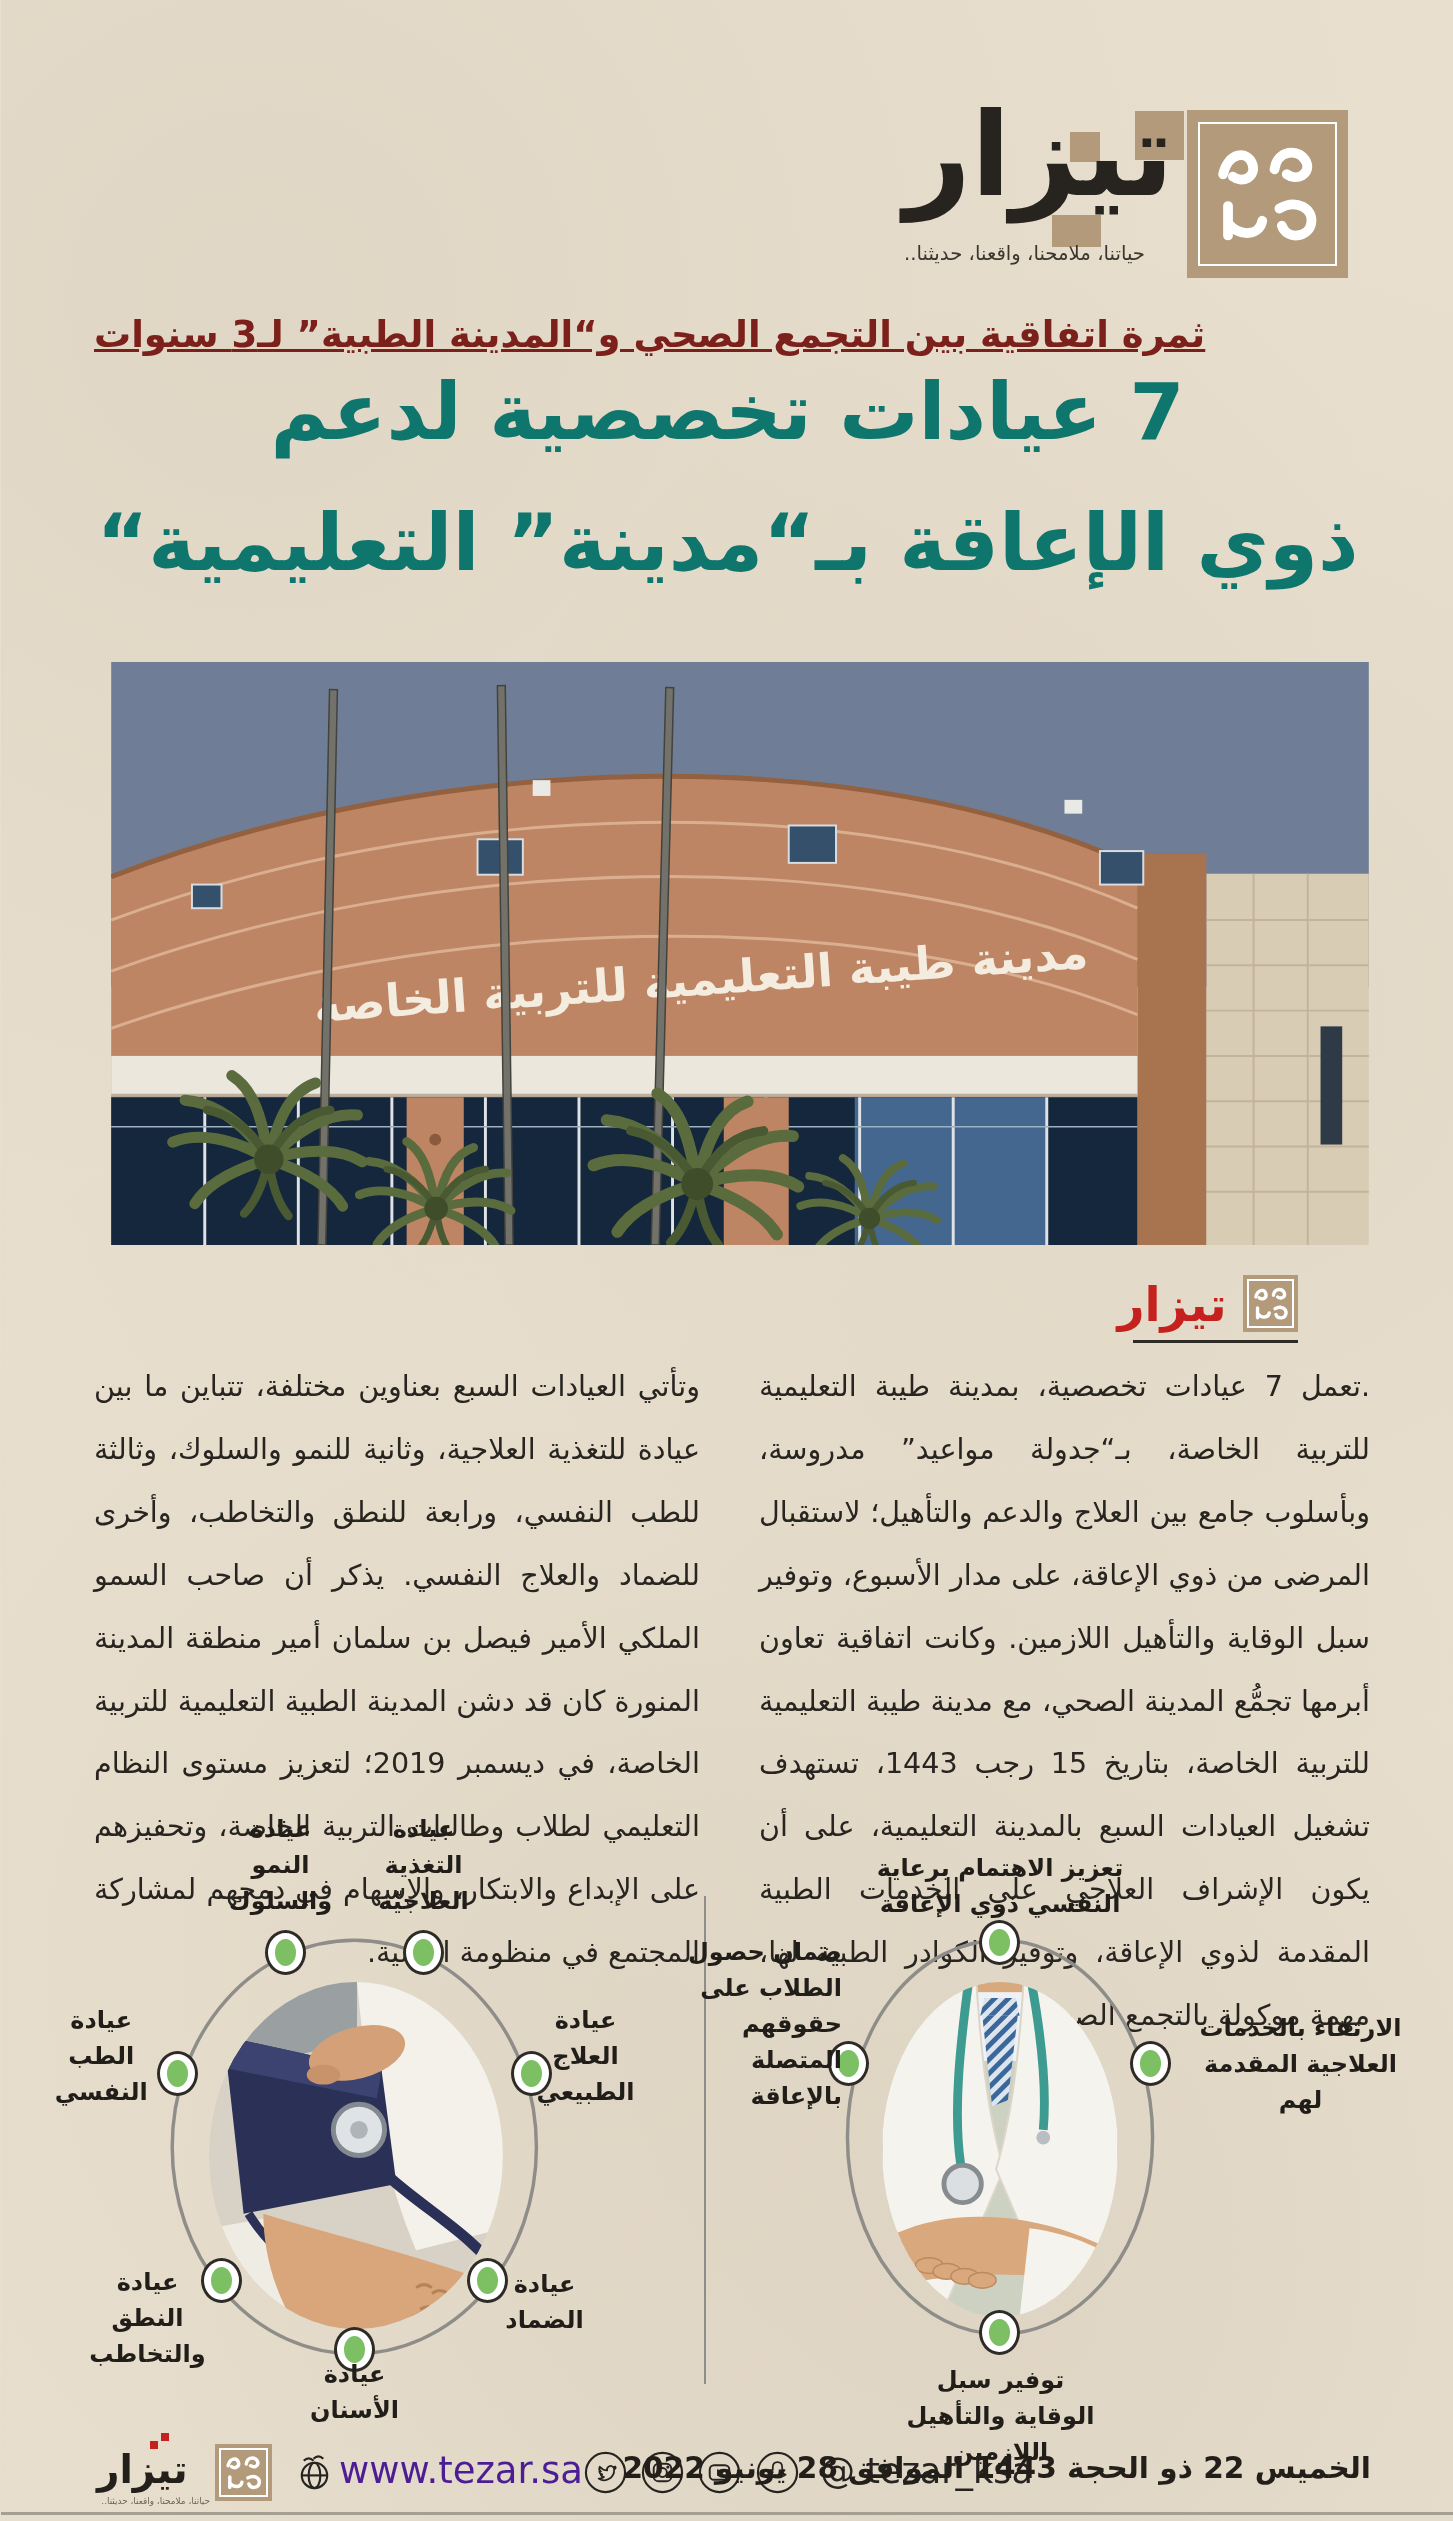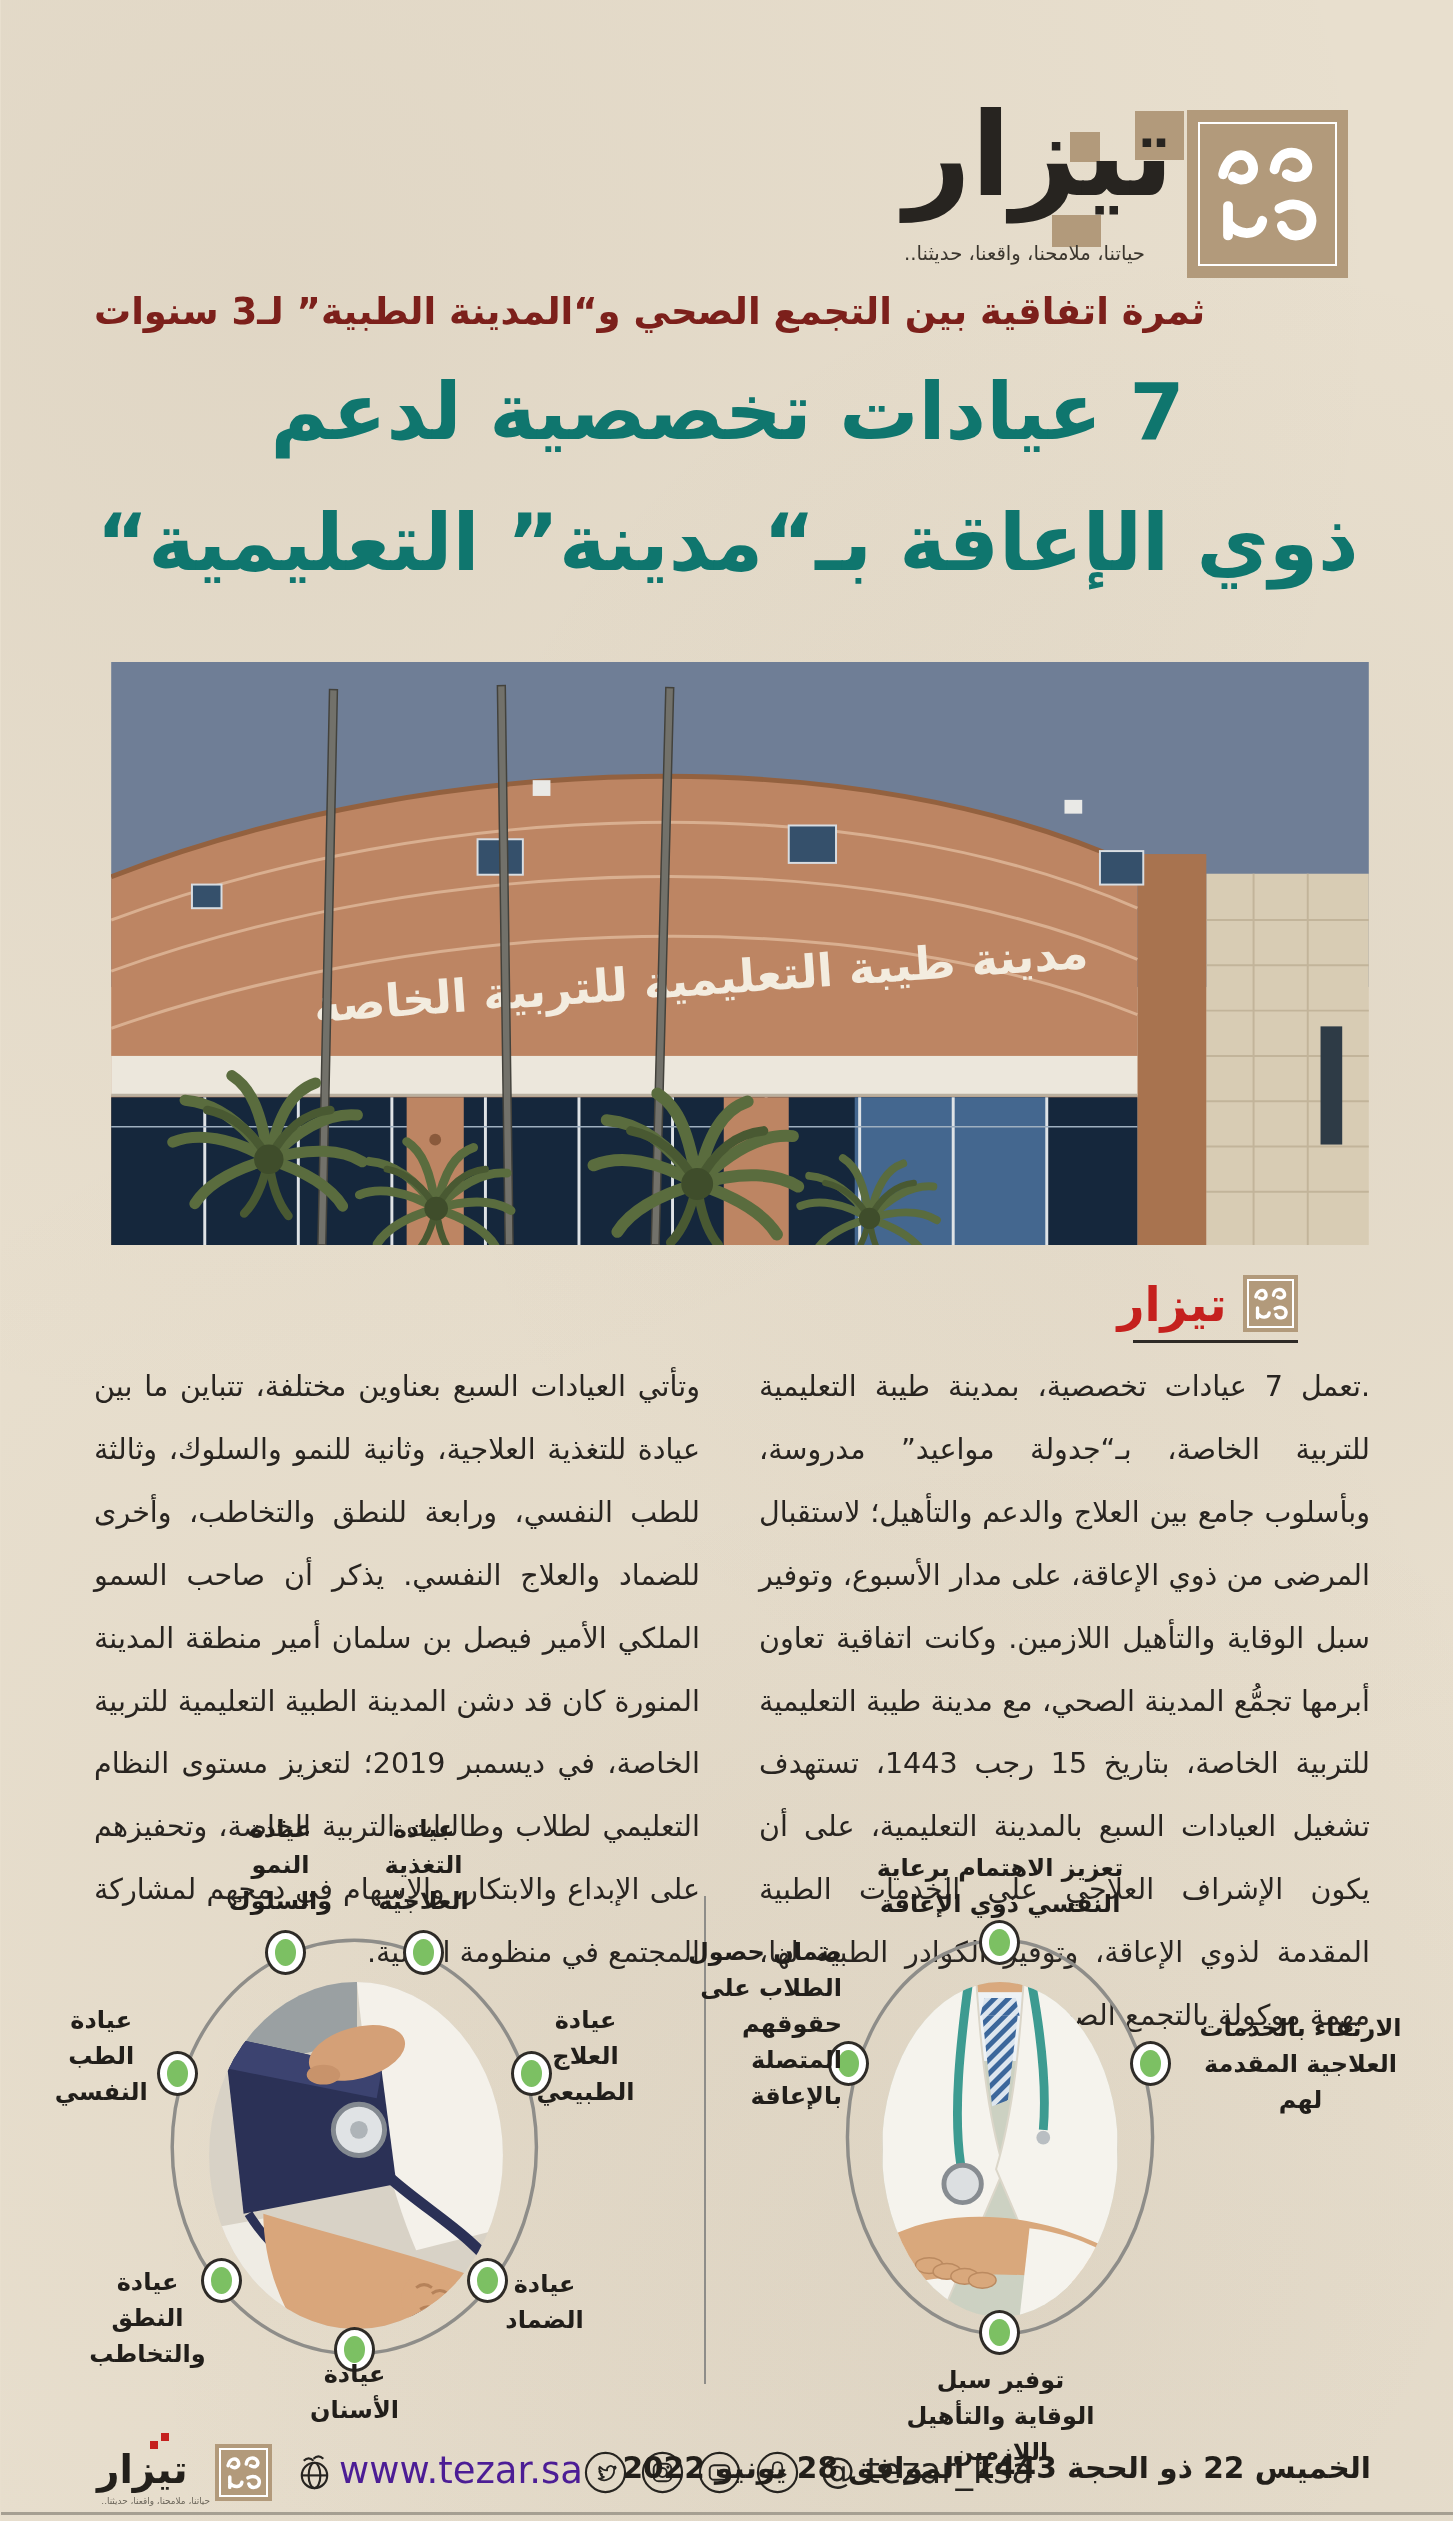--- a/index.html
+++ b/index.html
@@ -60,21 +60,21 @@
   <svg viewBox="0 0 100 100">
     <g fill="none" stroke="#ffffff" stroke-width="8" stroke-linecap="round">
       <path d="M14,34 C18,16 34,14 38,26 C41,36 30,42 22,36"></path>
       <path d="M56,30 C58,14 76,12 82,24 C86,34 74,40 66,34"></path>
       <path d="M18,60 L18,84 M18,74 C28,86 44,84 46,72"></path>
       <path d="M60,62 C74,54 88,62 86,74 C84,86 66,88 62,76"></path>
     </g>
   </svg>
 </div>
 
-<div class="abs kicker" style="left:94px;top:290px;width:1276px;">ثمرة اتفاقية بين التجمع الصحي و“المدينة الطبية” لـ3 سنوات</div>
+<div class="abs kicker" style="left:94px;top:313px;width:1276px;text-decoration:underline;">ثمرة اتفاقية بين التجمع الصحي و“المدينة الطبية” لـ3 سنوات</div>
 <div class="abs hl" style="left:84px;top:366px;width:1287px;">7 عيادات تخصصية لدعم</div>
 <div class="abs hl" style="left:84px;top:497px;width:1287px;">ذوي الإعاقة بـ“مدينة” التعليمية“</div>
 
 <div class="abs" style="left:111px;top:662px;width:1258px;height:583px;">
   <svg width="1258" height="583" viewBox="0 0 1277 592">
 
     <rect x="0" y="0" width="1277" height="330" fill="#6f7e96"></rect>
 
     <rect x="1112" y="215" width="165" height="377" fill="#d8ccb4"></rect>
     <g stroke="#c2b49a" stroke-width="2">

